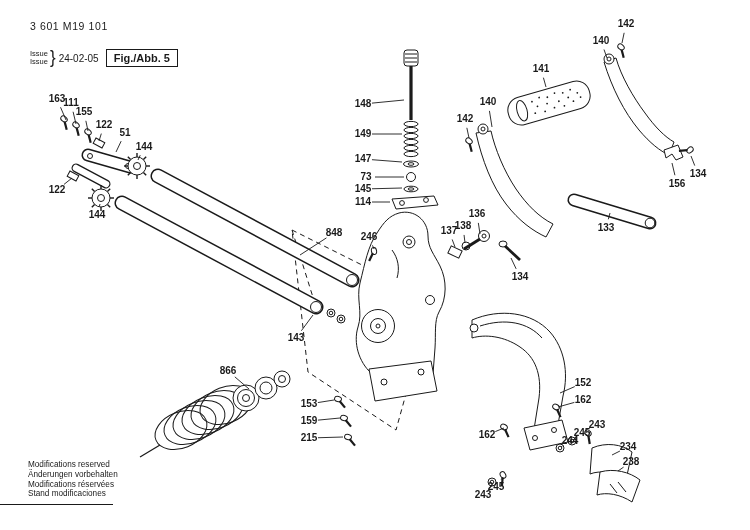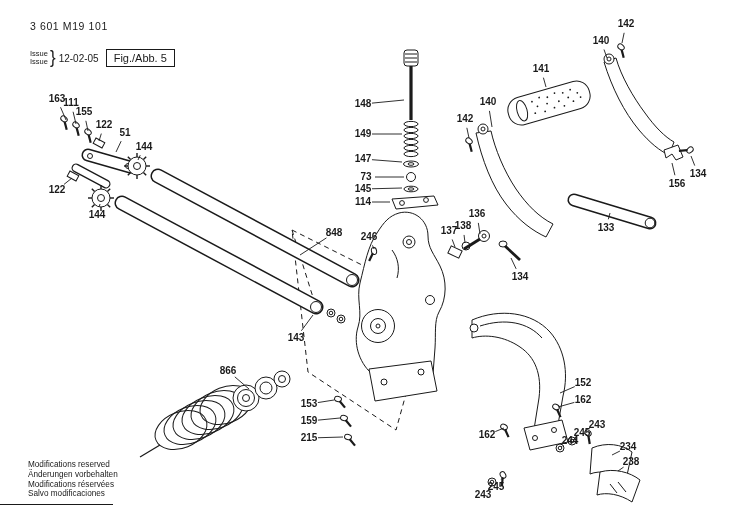--- a/index.html
+++ b/index.html
@@ -8,50 +8,50 @@
     overflow:hidden;font-family:"Liberation Sans",sans-serif;color:#1a1a1a;
   }
   .diagram-svg{position:absolute;left:0;top:0;}
   
   .hdr{position:absolute;left:30px;top:20px;}
   .part-number{font-size:10.5px;letter-spacing:.6px;}
   .issue-row{display:flex;align-items:center;margin-top:16px;}
   .issue-stand div{font-size:7.5px;line-height:8.5px;}
   .brace{font-size:17px;font-weight:300;margin:0 2px 0 2px;transform:scaleY(1.05);}
   .date{font-size:10px;margin:0 7px 0 1px;}
-  .figbox{border:1.7px solid #1a1a1a;font-weight:normal;font-size:11px;padding:2px 7px;}
+  .figbox{border:1.7px solid #1a1a1a;font-weight:bold;font-size:11px;padding:2px 7px;}
   
   .ftr{position:absolute;left:28px;top:460px;}
   .ftr div{font-size:8.2px;line-height:9.8px;}
   .bottom-rule{position:absolute;left:0;top:504px;width:113px;height:1px;background:#1a1a1a;}
   .callout-label{font:bold 10px "Liberation Sans",sans-serif;fill:#1a1a1a;}
 </style>
 </head>
 <body>
 
 <div class="page">
 
   <div class="hdr">
     <div class="part-number">3 601 M19 101</div>
     <div class="issue-row">
       <span class="issue-stand">
         <div>Issue</div>
         <div>Issue</div>
       </span>
       <span class="brace">}</span>
-      <span class="date">12-02-05</span>
+      <span class="date">24-02-05</span>
       <span class="figbox">Fig./Abb. 5</span>
     </div>
   </div>
 
   <div class="ftr">
     <div>Modifications reserved</div>
     <div>Änderungen vorbehalten</div>
     <div>Modifications réservées</div>
-    <div>Salvo modificaciones</div>
+    <div>Stand modificaciones</div>
   </div>
   <div class="bottom-rule"></div>
 
   <svg id="diagram" class="diagram-svg" width="750" height="530" viewBox="0 0 750 530">
     <defs>
       <g id="sprocket">
         <circle r="9" fill="#fff" stroke="#1a1a1a"></circle>
         <g stroke="#1a1a1a" stroke-width="1.4">
           <line x1="9" y1="0" x2="13" y2="0"></line>
             <line x1="6.4" y1="6.4" x2="9.2" y2="9.2"></line>

